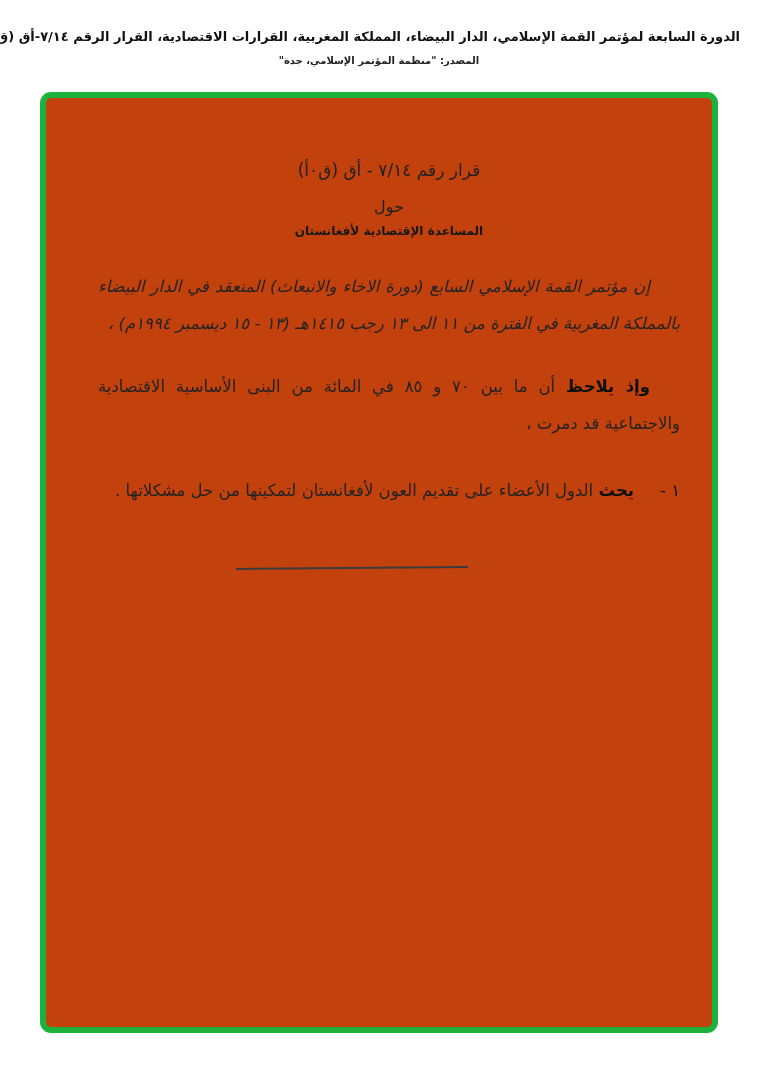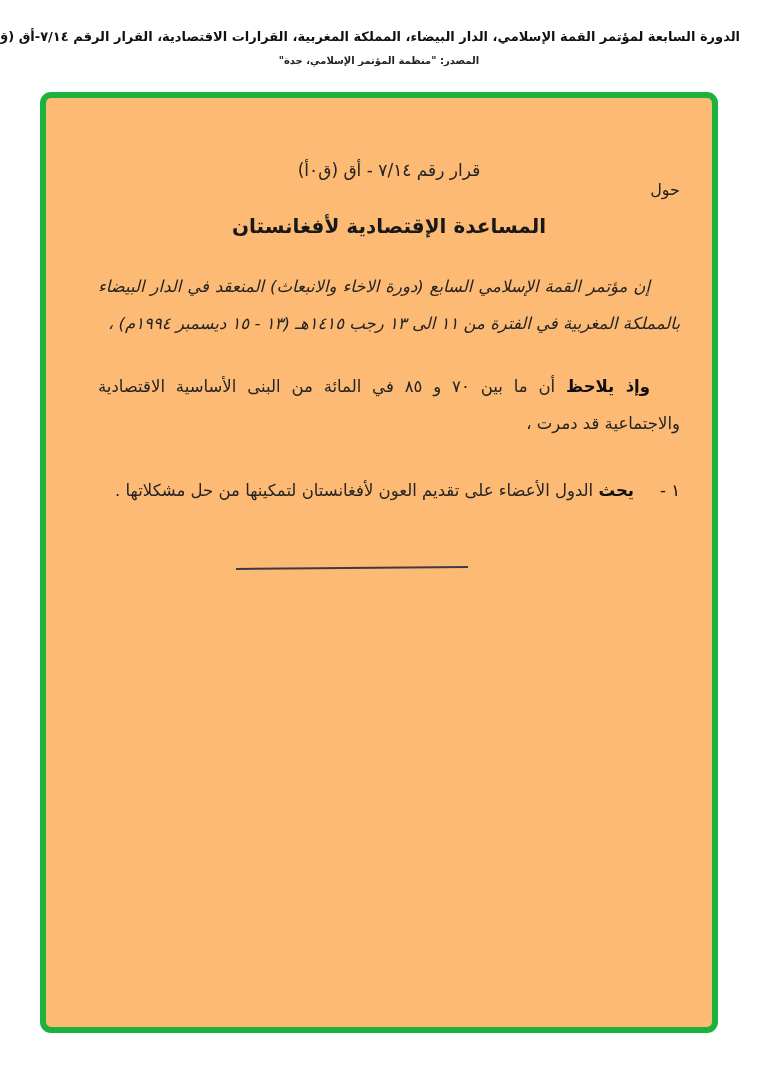--- a/index.html
+++ b/index.html
@@ -17,27 +17,27 @@
     color:#111;line-height:1.4;padding:0 18px;white-space:nowrap;
   }
   .header-source{font-size:10px;font-weight:bold;color:#222;margin-top:9px;}
 
   
   .frame{
     margin:26px 40px 0 40px;
     height:941px;box-sizing:border-box;
     border:6px solid #1cb23b;border-radius:11px;
     padding:50px 32px 0 52px;
-    overflow:hidden;background:#fdba74;
+    overflow:hidden;background:#c2410c;
   }
 
   .title-block{text-align:center;margin-top:12px;}
   .title-line1{font-size:17px;color:#222;}
-  .title-line2{font-size:16px;color:#222;text-align:right;}
-  .title-line3{font-size:20px;font-weight:bold;color:#181818;margin-top:15px;}
+  .title-line2{font-size:16px;color:#222;margin-top:17px;}
+  .title-line3{font-size:12px;font-weight:bold;color:#181818;margin-top:8px;}
 
   .para{
     margin:26px 0 0 0;
     font-size:16.5px;line-height:37px;color:#232323;
     text-align:justify;text-indent:30px;
   }
   .para.first{margin-top:30px;font-style:italic;}
   .para b{color:#0f0f0f;}
 
   .item{display:flex;margin-top:30px;font-size:16.5px;line-height:37px;color:#232323;}

